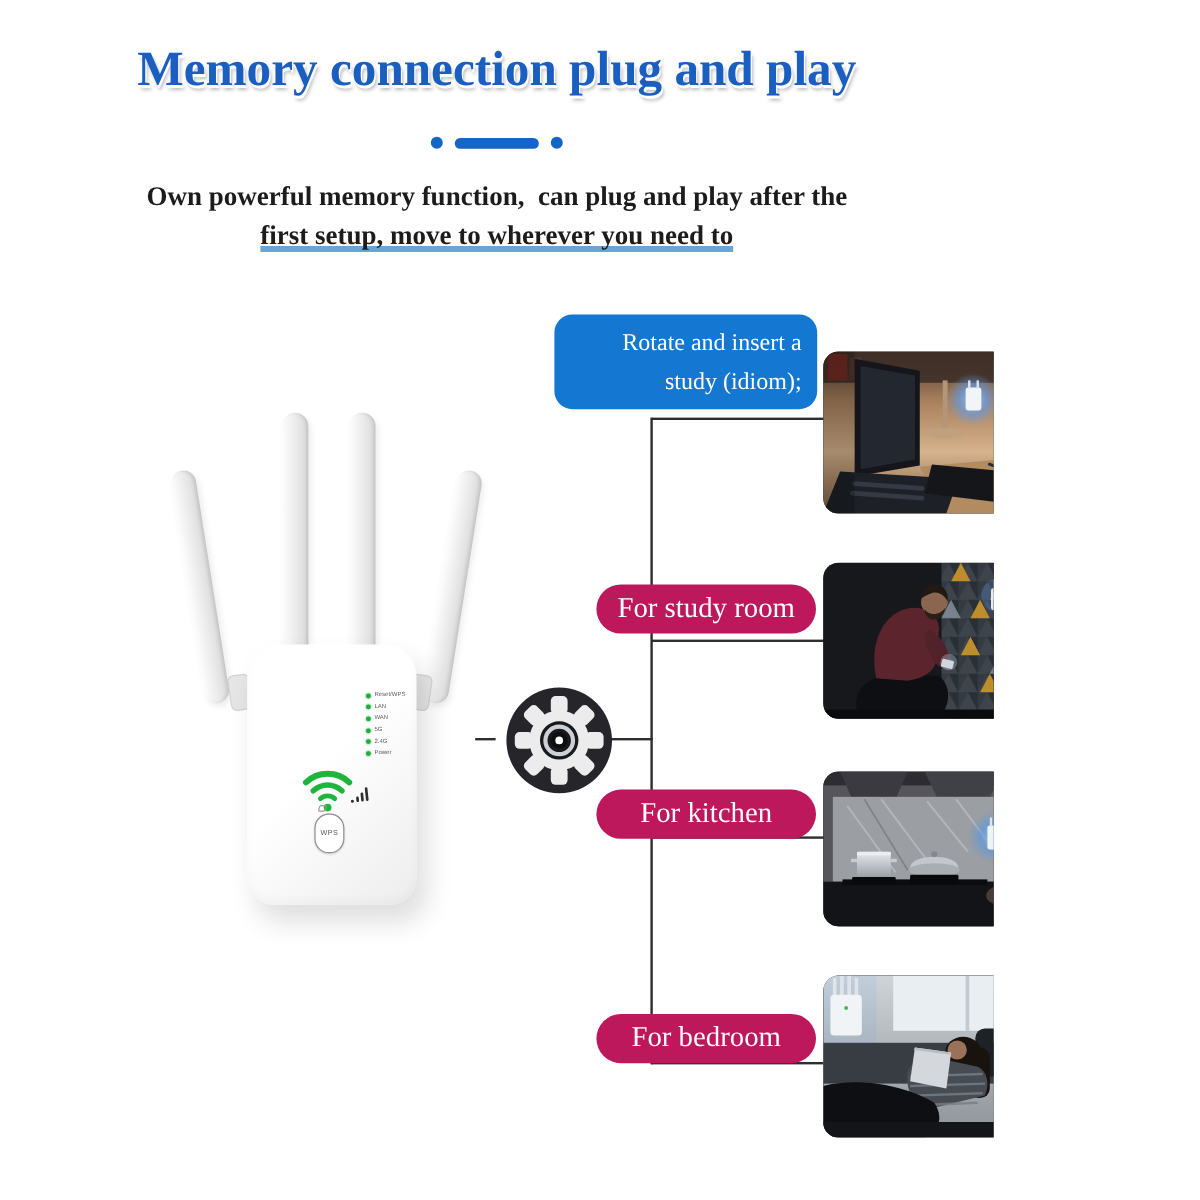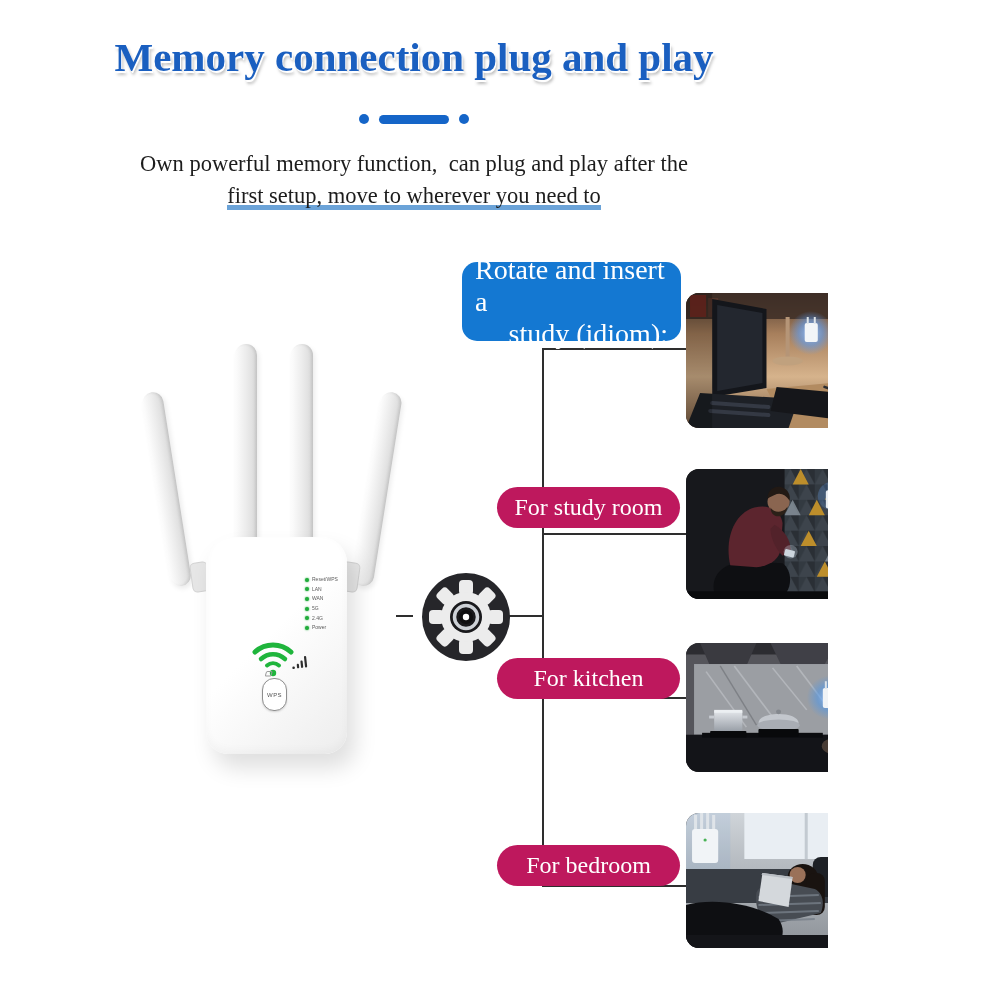--- a/index.html
+++ b/index.html
@@ -9,21 +9,21 @@
   
   .title{position:absolute;top:33px;left:0;width:100%;text-align:center;
          font-size:41px;font-weight:bold;color:#1a5fc0;letter-spacing:0;
          text-shadow:1px 2px 0 #ffffff,2px 4px 3px rgba(90,90,90,.4);}
   .divider{position:absolute;top:114px;left:0;width:100%;display:flex;
            justify-content:center;align-items:center;gap:10px;}
   .divider .dot{width:10px;height:10px;border-radius:50%;background:#1565c8;}
   .divider .bar{width:70px;height:9px;border-radius:5px;background:#1565c8;}
   .subtitle{position:absolute;top:148px;left:0;width:100%;text-align:center;
             font-size:22.5px;line-height:32px;color:#1c1c1c;}
-  .subtitle span{white-space:pre-wrap;}
+  .subtitle span{white-space:pre-wrap;font-weight:bold;}
   .sub-underline{background-image:linear-gradient(#6ba3d8,#6ba3d8);
                  background-size:100% 5px;background-repeat:no-repeat;
                  background-position:0 100%;padding-bottom:2px;margin-top:46px;}
 
   
   .cline{position:absolute;background:#2e2e2e;z-index:1;}
   #vline{left:542px;top:348px;width:2px;height:539px;}
   #h1{left:543px;top:348px;width:148px;height:2px;}
   #h2{left:543px;top:533px;width:148px;height:2px;}
   #h3{left:543px;top:697px;width:148px;height:2px;}
@@ -64,21 +64,21 @@
            border:1px solid #8f8f8f;border-radius:12px;background:#ffffff;
            box-shadow:0 1px 2px rgba(0,0,0,.15);display:flex;align-items:center;
            justify-content:center;font-family:"Liberation Sans",sans-serif;
            font-size:6px;color:#555;letter-spacing:.4px;}
 
   
   .callout-rect{position:absolute;left:462px;top:262px;width:219px;height:79px;
                 background:#1478d2;border-radius:15px;color:#fff;z-index:5;
                 display:flex;flex-direction:column;justify-content:center;
                 align-items:flex-end;padding:0 13px;box-sizing:border-box;
-                font-size:28px;line-height:32px;}
+                font-size:20px;line-height:32px;}
   .pill{position:absolute;left:497px;width:183px;height:41px;background:#be185d;
         border-radius:21px;color:#fff;display:flex;align-items:center;
         justify-content:center;font-size:24px;z-index:5;}
   #pill-study{top:487px;} #pill-kitchen{top:658px;} #pill-bedroom{top:845px;}
 
   
   .photo{position:absolute;left:686px;width:167px;border-radius:13px;overflow:hidden;
          z-index:4;background:#222;}
   #photo1{top:293px;height:135px;} #photo2{top:469px;height:130px;}
   #photo3{top:643px;height:129px;} #photo4{top:813px;height:135px;}

